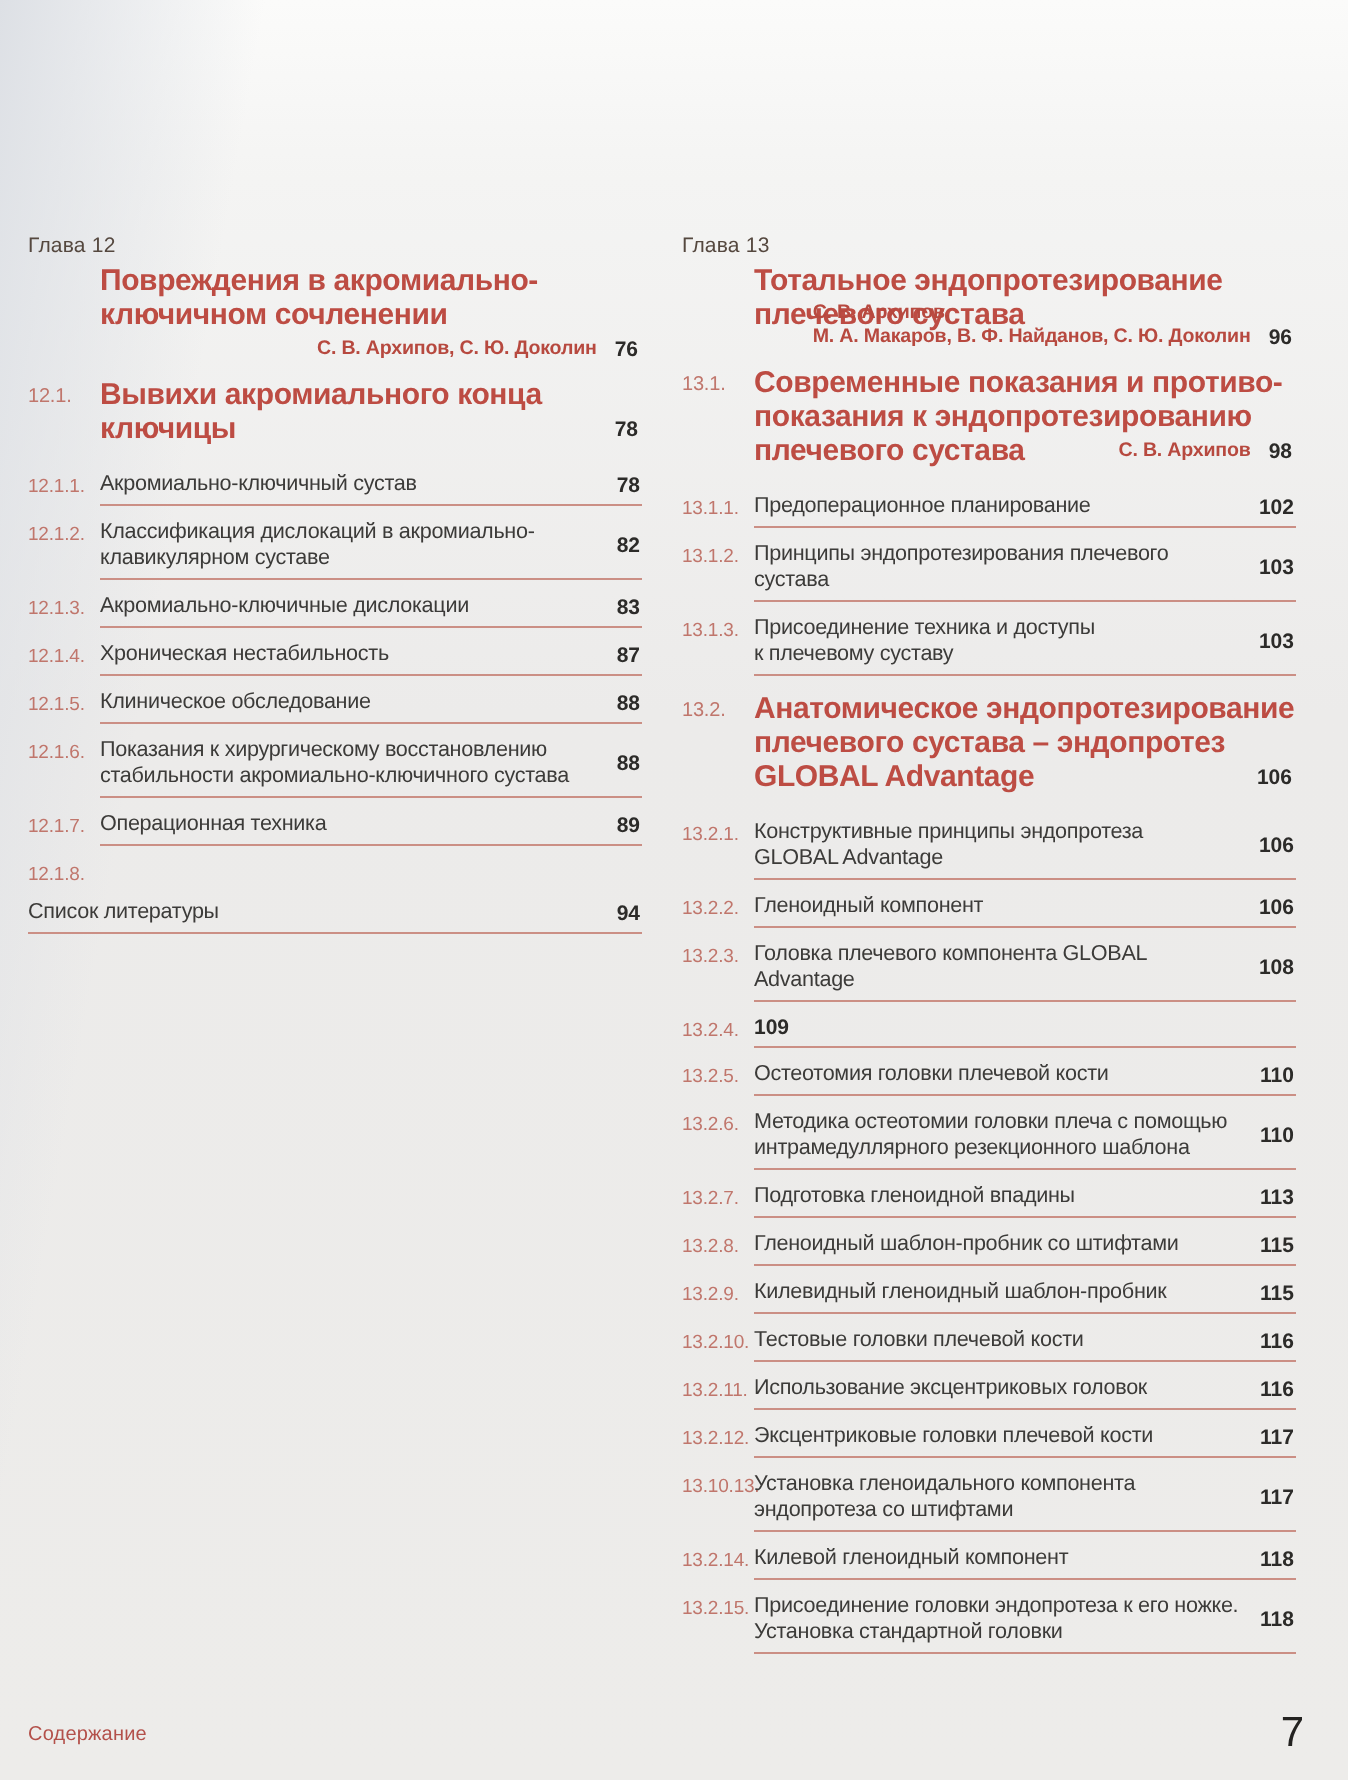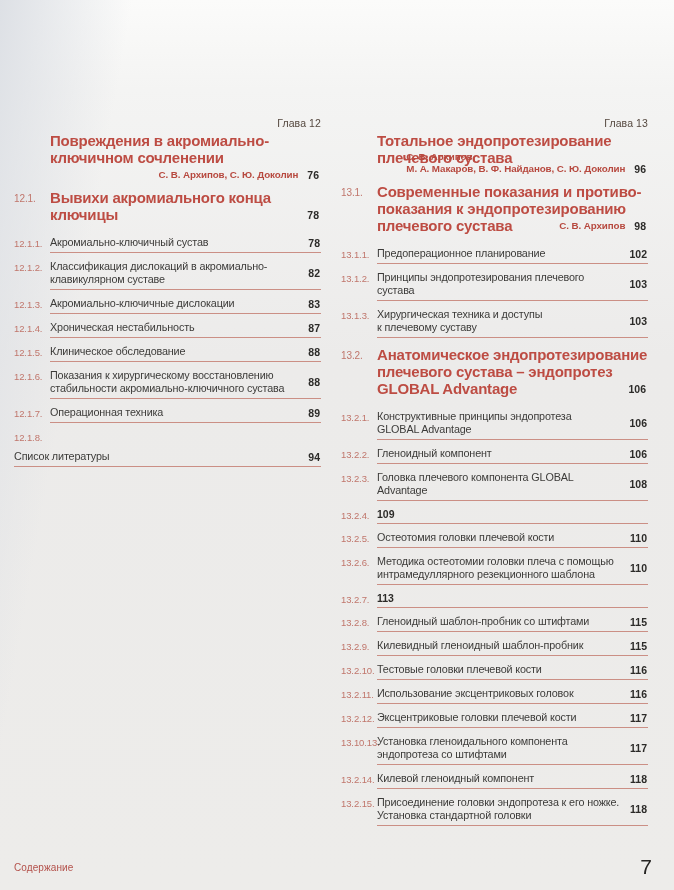--- a/index.html
+++ b/index.html
@@ -25,21 +25,20 @@
   }
   .col { flex: 1; min-width: 0; }
 
   
   .chapter { margin-bottom: 8px; }
   .ch-label {
     font-size: 10.5px;
     color: #55483f;
     margin-bottom: 3px;
     letter-spacing: 0.1px;
-    text-align: right;
   }
   .ch-title {
     margin-left: 36px;
     font-size: 15px;
     line-height: 17px;
     font-weight: bold;
     color: #bd4c43;
     white-space: pre-line;
     letter-spacing: -0.2px;
   }
@@ -254,21 +253,21 @@
           <div class="num">13.1.2.</div>
           <div class="entry-main">
             <div class="entry-title">Принципы эндопротезирования плечевого
 сустава</div>
             <div class="pagenum entry-page">103</div>
           </div>
         </div>
         <div class="entry">
           <div class="num">13.1.3.</div>
           <div class="entry-main">
-            <div class="entry-title">Хирургическая техника и доступы
+            <div class="entry-title">Присоединение техника и доступы
 к плечевому суставу</div>
             <div class="pagenum entry-page">103</div>
           </div>
         </div>
         <div class="section">
           <div class="num sec-num">13.2.</div>
           <div class="sec-body">
             <div class="sec-title">Анатомическое эндопротезирование
 плечевого сустава – эндопротез
 GLOBAL Advantage</div>
@@ -316,20 +315,21 @@
           <div class="num">13.2.6.</div>
           <div class="entry-main">
             <div class="entry-title">Методика остеотомии головки плеча с помощью
 интрамедуллярного резекционного шаблона</div>
             <div class="pagenum entry-page">110</div>
           </div>
         </div>
         <div class="entry">
           <div class="num">13.2.7.</div>
           <div class="entry-main">
+            <div class="entry-title">Подготовка гленоидной впадины</div>
             <div class="pagenum entry-page">113</div>
           </div>
         </div>
         <div class="entry">
           <div class="num">13.2.8.</div>
           <div class="entry-main">
             <div class="entry-title">Гленоидный шаблон-пробник со штифтами</div>
             <div class="pagenum entry-page">115</div>
           </div>
         </div>

